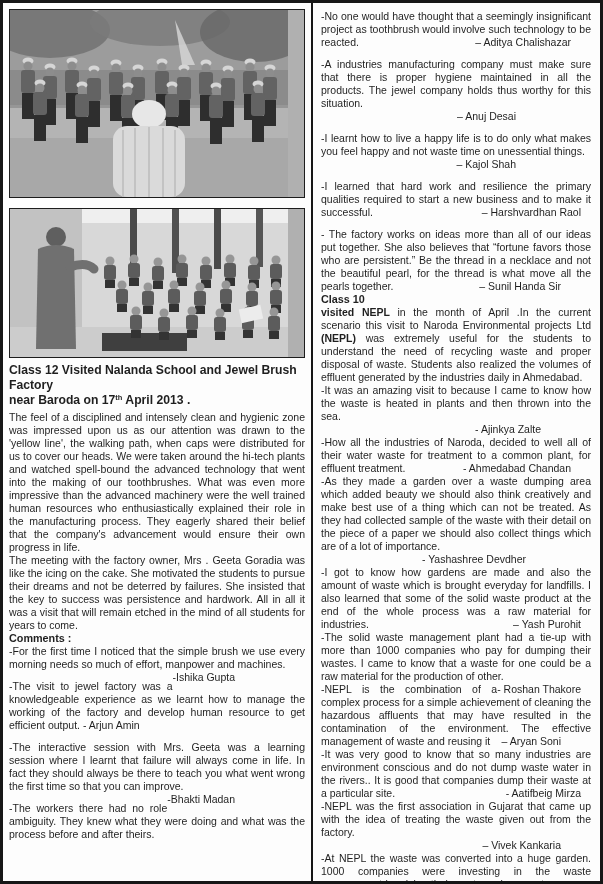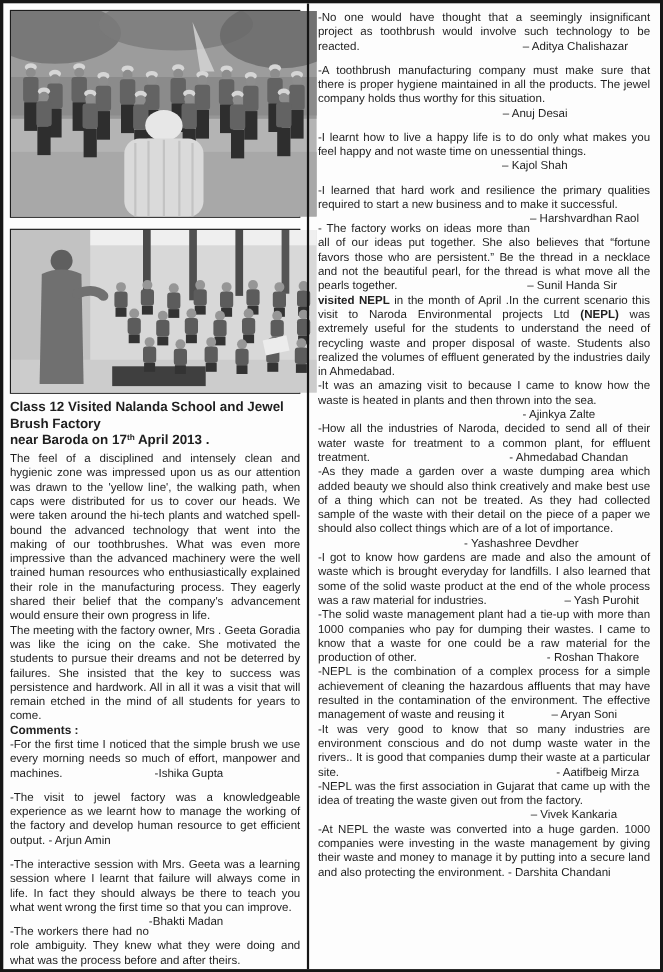--- a/index.html
+++ b/index.html
@@ -6,21 +6,21 @@
   html, body { background: #ffffff; }
   .page {
     width: 603px; height: 884px;
     border: 3px solid #161616;
     background: #fdfdfd;
     display: flex;
     font-family: "Liberation Sans", sans-serif;
     color: #1f1f1f;
     overflow: hidden;
   }
-  .col-left { width: 276px; padding: 6px 6px 4px 6px; }
+  .col-left { width: 308px; padding: 6px 6px 4px 6px; }
   .divider  { width: 2px; background: #161616; }
   .col-right{ flex: 1; padding: 7px 9px 16px 8px; }
 
   .photo { display: block; border: 1px solid #1d1d1d; background: #b0b0b0; }
   .photo svg { display: block; }
   .photo-gap { height: 10px; }
 
   .heading {
     font-size: 12.2px; font-weight: bold; line-height: 15px;
     margin: 5px 0 2px 0; text-align: left;
@@ -160,30 +160,31 @@
     <p class="q cm"><span>-The interactive session with Mrs. Geeta was a learning session where I learnt that failure will always come in life. In fact they should always be there to teach you what went wrong the first time so that you can improve.</span><span class="a-float mr70">-Bhakti Madan</span></p>
     <p class="q cm"><span>-The workers there had no role ambiguity. They knew what they were doing and what was the process before and after theirs.</span></p>
 
   </div>
 
   <div class="divider"></div>
 
   <div class="col-right">
 
     <p class="q q-top"><span>-No one would have thought that a seemingly insignificant project as toothbrush would involve such technology to be reacted.</span><span class="a-float mr20">– Aditya Chalishazar</span></p>
-    <p class="q q-top"><span>-A toothbrush manufacturing company must make sure that there is proper hygiene maintained in all the products. The jewel company holds thus worthy for this situation.</span><span class="a-line pr75">– Anuj Desai</span></p>
+    <p class="q q-top"><span>-A industries manufacturing company must make sure that there is proper hygiene maintained in all the products. The jewel company holds thus worthy for this situation.</span><span class="a-line pr75">– Anuj Desai</span></p>
     <p class="q q-top"><span>-I learnt how to live a happy life is to do only what makes you feel happy and not waste time on unessential things.</span><span class="a-line pr75">– Kajol Shah</span></p>
     <p class="q q-top"><span>-I learned that hard work and resilience the primary qualities required to start a new business and to make it successful.</span><span class="a-float mr10">– Harshvardhan Raol</span></p>
     <p class="q"><span>- The factory works on ideas more than all of our ideas put together. She also believes that “fortune favors those who are persistent.” Be the thread in a necklace and not the beautiful pearl, for the thread is what move all the pearls together.</span><span class="a-float mr30">– Sunil Handa Sir</span></p>
 
+    <div class="class10-label">Class 10</div>
 
     <p class="q q-nepl"><span class="b">visited NEPL</span><span> in the month of April .In the current scenario this visit to Naroda Environmental projects Ltd </span><span class="b">(NEPL)</span><span> was extremely useful for the students to understand the need of recycling waste and proper disposal of waste. Students also realized the volumes of effluent generated by the industries daily in Ahmedabad.</span></p>
 
     <p class="q q-nepl"><span>-It was an amazing visit to because I came to know how the waste is heated in plants and then thrown into the sea.</span><span class="a-line pr50">- Ajinkya Zalte</span></p>
-    <p class="q q-nepl"><span>-How all the industries of Naroda, decided to send all of their water waste for treatment to a common plant, for effluent treatment.</span><span class="a-float mr20">- Ahmedabad Chandan</span></p>
+    <p class="q q-nepl"><span>-How all the industries of Naroda, decided to well all of their water waste for treatment to a common plant, for effluent treatment.</span><span class="a-float mr20">- Ahmedabad Chandan</span></p>
     <p class="q q-nepl"><span>-As they made a garden over a waste dumping area which added beauty we should also think creatively and make best use of a thing which can not be treated. As they had collected sample of the waste with their detail on the piece of a paper we should also collect things which are of a lot of importance.</span><span class="a-line pr65">- Yashashree Devdher</span></p>
     <p class="q q-nepl"><span>-I got to know how gardens are made and also the amount of waste which is brought everyday for landfills. I also learned that some of the solid waste product at the end of the whole process was a raw material for industries.</span><span class="a-float mr10">– Yash Purohit</span></p>
     <p class="q q-nepl"><span>-The solid waste management plant had a tie-up with more than 1000 companies who pay for dumping their wastes. I came to know that a waste for one could be a raw material for the production of other.</span><span class="a-float mr10">- Roshan Thakore</span></p>
     <p class="q q-nepl"><span>-NEPL is the combination of a complex process for a simple achievement of cleaning the hazardous affluents that may have resulted in the contamination of the environment. The effective management of waste and reusing it</span><span class="a-float mr30">– Aryan Soni</span></p>
     <p class="q q-nepl"><span>-It was very good to know that so many industries are environment conscious and do not dump waste water in the rivers.. It is good that companies dump their waste at a particular site.</span><span class="a-float mr10">- Aatifbeig Mirza</span></p>
     <p class="q q-nepl"><span>-NEPL was the first association in Gujarat that came up with the idea of treating the waste given out from the factory.</span><span class="a-line pr30">– Vivek Kankaria</span></p>
     <p class="q q-nepl"><span>-At NEPL the waste was converted into a huge garden. 1000 companies were investing in the waste management by giving their waste and money to manage it by putting into a secure land and also protecting the environment.</span><span> - Darshita Chandani</span></p>
 
   </div>
 </div>

